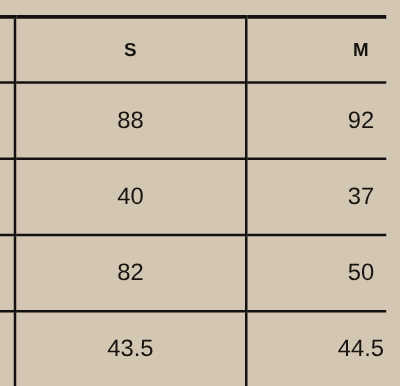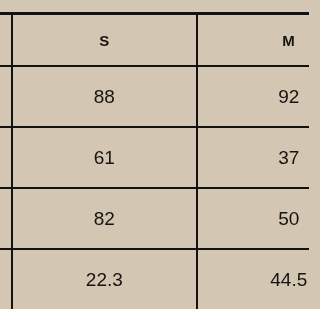--- a/index.html
+++ b/index.html
@@ -101,29 +101,29 @@
     </thead>
 
     <tbody>
       <tr>
         <td class="c-label-cell"></td>
         <td>88</td>
         <td>92</td>
       </tr>
       <tr>
         <td class="c-label-cell"></td>
-        <td>61</td>
+        <td>40</td>
         <td>37</td>
       </tr>
       <tr>
         <td class="c-label-cell"></td>
         <td>82</td>
         <td>50</td>
       </tr>
       <tr>
         <td class="c-label-cell"></td>
-        <td>22.3</td>
+        <td>43.5</td>
         <td>44.5</td>
       </tr>
     </tbody>
   </table>
 
 </div>
 
 </body></html>

